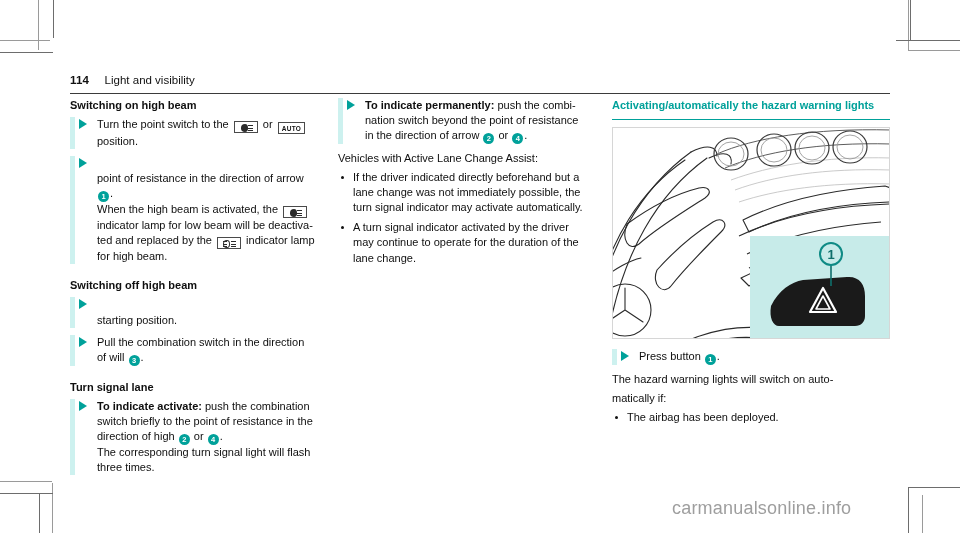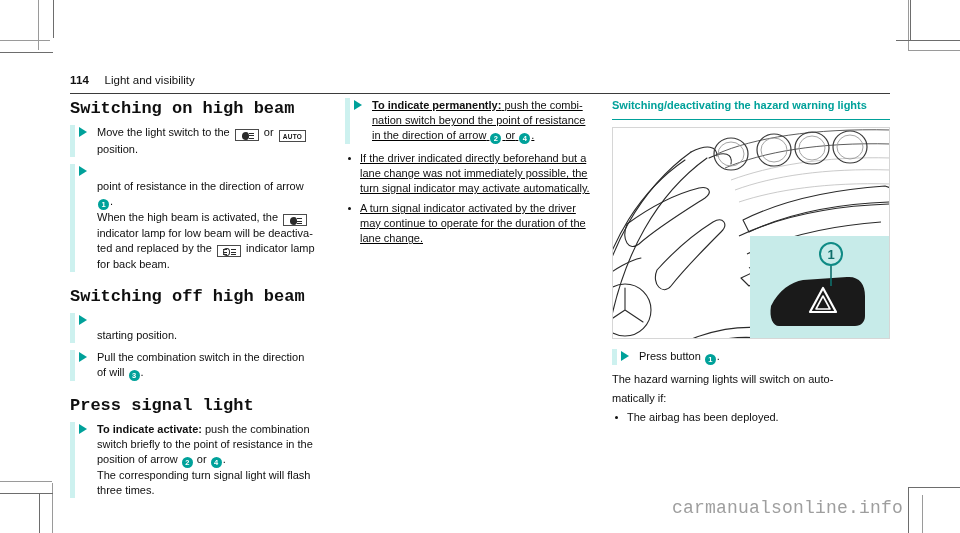--- a/index.html
+++ b/index.html
@@ -34,26 +34,26 @@
     font-size: 11.5px; font-weight: bold; color: #111;
     letter-spacing: .2px;
   }
   .header .chapter {
     font-size: 11.5px; color: #111; margin-left: 11px;
   }
 
   
   .col { position: absolute; top: 98px; }
   .col-1 { left: 70px;  width: 260px; }
-  .col-2 { left: 345px; width: 250px; text-decoration: underline; }
+  .col-2 { left: 338px; width: 250px; }
   .col-3 { left: 612px; width: 278px; }
 
   h2.sec {
-    font-size: 17px; font-weight: bold; color: #0f0f0f;
-    margin: 0 0 5px 0; line-height: 1.28; font-family: Liberation Mono, monospace;
+    font-size: 11px; font-weight: bold; color: #0f0f0f;
+    margin: 0 0 5px 0; line-height: 1.28;
   }
   h2.sec.first { margin-top: 0; }
   h2.sec.gap { margin-top: 14px; }
 
   h2.teal {
     font-size: 11px; font-weight: bold; color: #00a19a;
     margin: 0 0 7px 0; line-height: 1.32;
     padding-bottom: 6px;
     border-bottom: 1.2px solid #00a19a;
   }
@@ -159,21 +159,21 @@
     margin-top: 2px;
   }
   .illus svg { display: block; }
 
   
   .watermark {
     position: absolute;
     left: 672px; top: 498px;
     font-size: 18px; color: #9e9e9e;
     letter-spacing: .2px;
-    font-family: Liberation Mono, monospace;
+    font-family: Liberation Sans, sans-serif;
     white-space: nowrap;
   }
 </style>
 </head>
 <body>
 
 <div class="page">
 
   <div class="cropmark">
     <div class="cm-line-v2" style="left:38px; top:0; height:50px;"></div>
@@ -204,21 +204,21 @@
     <span class="chapter">Light and visibility</span>
   </div>
 
   <div class="col col-1">
 
     <h2 class="sec first">Switching on high beam</h2>
 
     <div class="step">
       <span class="tri"></span>
       <p>
-        <span>Move the light switch to the</span>
+        <span>Turn the point switch to the</span>
         <span class="keybox"><span class="lowbeam"><span class="lb-body"></span><span class="lb-ray r1"></span><span class="lb-ray r2"></span><span class="lb-ray r3"></span></span></span>
         <span>or</span>
         <span class="keybox auto">AUTO</span>
         <br>
         <span>position.</span>
       </p>
     </div>
 
     <div class="step">
       <span class="tri"></span>
@@ -229,21 +229,21 @@
         <span>When the high beam is activated, the</span>
         <span class="keybox"><span class="lowbeam"><span class="lb-body"></span><span class="lb-ray r1"></span><span class="lb-ray r2"></span><span class="lb-ray r3"></span></span></span><br>
         <span>indicator lamp for low beam will be deactiva-</span><br>
         <span>ted and replaced by the</span>
         <span class="keybox"><span class="highbeam"><span class="hb-body"></span><span class="hb-bars">
                 <i></i>
                 <i></i>
                 <i></i>
               </span><span class="hb-ray h1"></span><span class="hb-ray h2"></span><span class="hb-ray h3"></span></span></span>
         <span>indicator lamp</span><br>
-        <span>for back beam.</span>
+        <span>for high beam.</span>
       </p>
     </div>
 
     <h2 class="sec gap">Switching off high beam</h2>
 
     <div class="step">
       <span class="tri"></span>
       <p>
         <br>
         <span>starting position.</span>
@@ -253,29 +253,29 @@
 
     <div class="step">
       <span class="tri"></span>
       <p>
         <span>Pull the combination switch in the direction</span><br>
         <span>of will</span>
         <span class="badge">3</span><span>.</span>
       </p>
     </div>
 
-    <h2 class="sec gap">Press signal light</h2>
+    <h2 class="sec gap">Turn signal lane</h2>
 
     <div class="step">
       <span class="tri"></span>
       <p>
         <b>To indicate activate:</b>
         <span>push the combination</span><br>
         <span>switch briefly to the point of resistance in the</span><br>
-        <span>position of arrow</span>
+        <span>direction of high</span>
         <span class="badge">2</span>
         <span>or</span>
         <span class="badge">4</span><span>.</span><br>
         <span>The corresponding turn signal light will flash</span><br>
         <span>three times.</span>
       </p>
     </div>
 
   </div>
 
@@ -287,31 +287,32 @@
         <b>To indicate permanently:</b>
         <span>push the combi-</span><br>
         <span>nation switch beyond the point of resistance</span><br>
         <span>in the direction of arrow</span>
         <span class="badge">2</span>
         <span>or</span>
         <span class="badge">4</span><span>.</span>
       </p>
     </div>
 
+    <p class="body" style="margin-top:5px;">Vehicles with Active Lane Change Assist:</p>
 
     <ul class="dots">
       <li>If the driver indicated directly beforehand but a lane change was not immediately possible, the turn signal indicator may activate automatically.</li>
       <li>A turn signal indicator activated by the driver may continue to operate for the duration of the lane change.</li>
     </ul>
 
   </div>
 
   <div class="col col-3">
 
-    <h2 class="teal">Switching/deactivating the hazard warning lights</h2>
+    <h2 class="teal">Activating/automatically the hazard warning lights</h2>
 
     <div class="illus">
       <svg width="278" height="212" viewBox="0 0 278 212" xmlns="http://www.w3.org/2000/svg">
         <rect x="0" y="0" width="278" height="212" fill="#ffffff"></rect>
         <g fill="none" stroke="#2a2a2a" stroke-width="1.1" stroke-linecap="round" stroke-linejoin="round">
 
           <path d="M -20 196 C -6 120 28 60 78 24"></path>
           <path d="M -4 202 C 10 126 44 66 94 30"></path>
           <path d="M 96 30 C 112 22 120 26 118 36"></path>
           <path d="M 78 24 C 94 16 104 18 104 28"></path>

